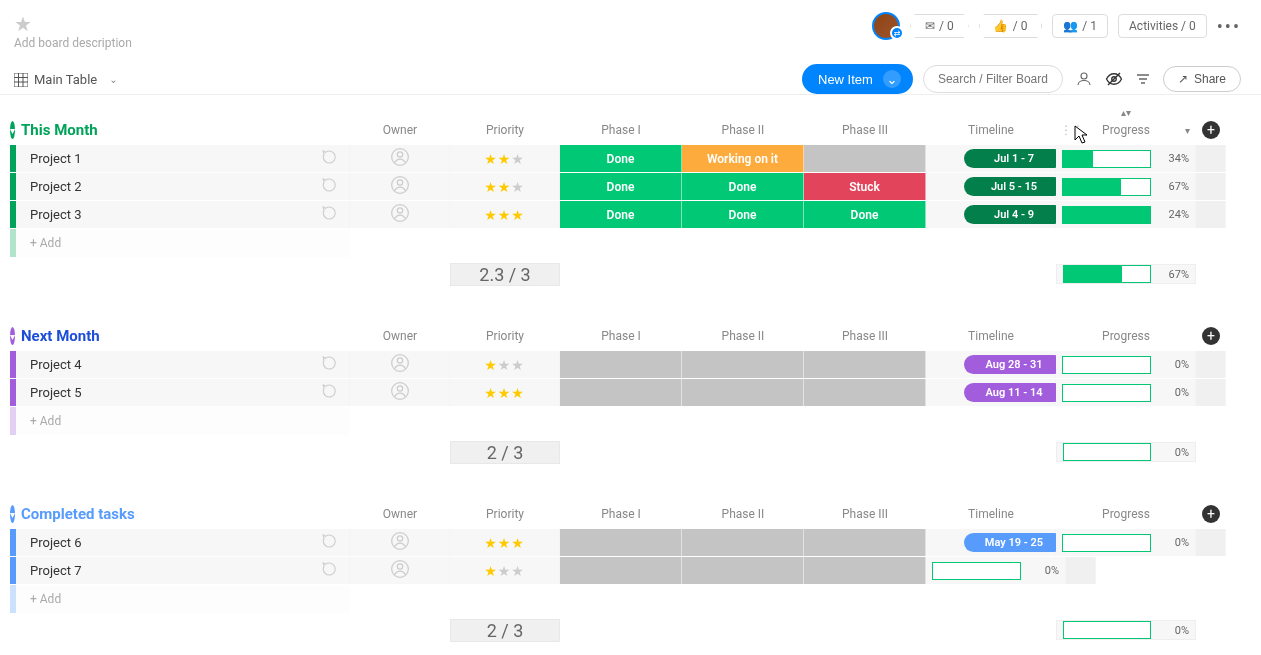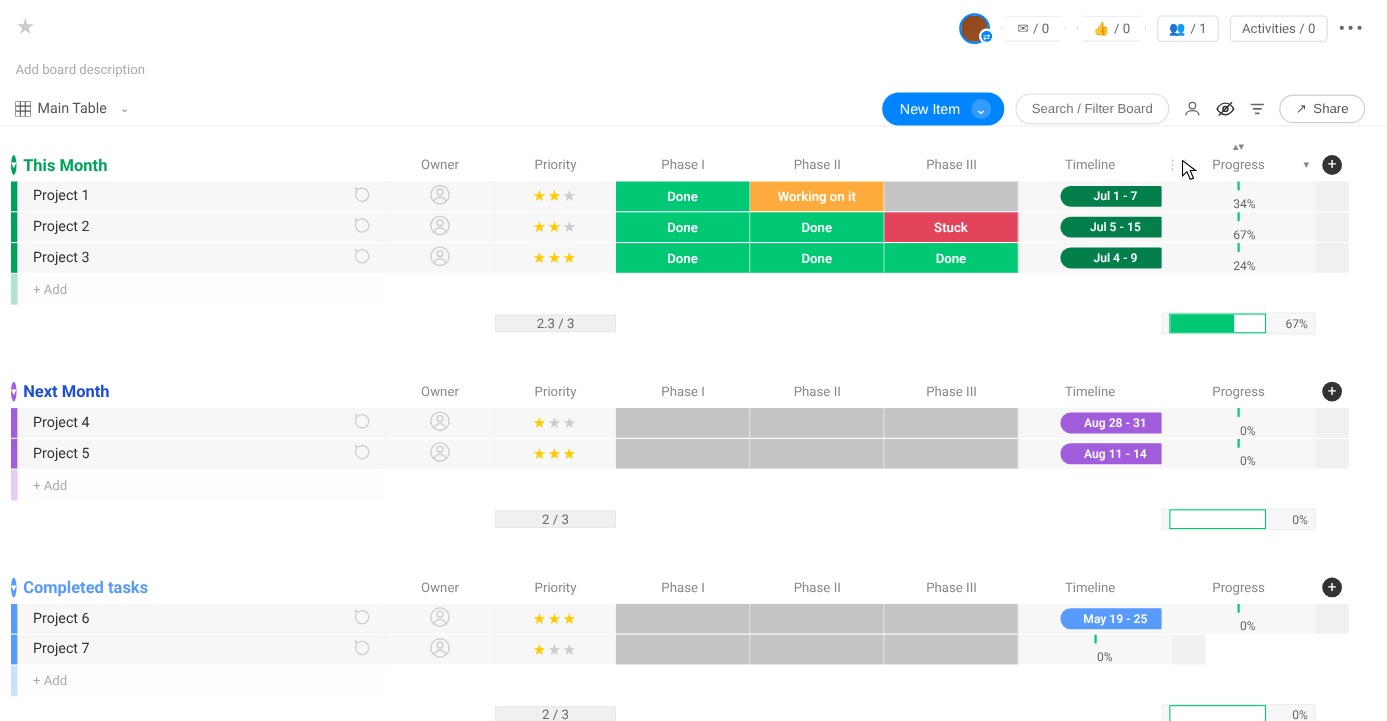--- a/index.html
+++ b/index.html
@@ -3,21 +3,21 @@
 <meta charset="utf-8">
 <style>
 * { box-sizing: border-box; margin: 0; padding: 0; }
 body { font-family: -apple-system, BlinkMacSystemFont, "Segoe UI", Roboto, sans-serif; font-size: 13px; color: #333; background: #fff; }
 
 .header { display: flex; align-items: flex-start; padding: 12px 20px 0 14px; }
 .title-area { flex: 1; }
 .title-row { display: flex; align-items: center; gap: 8px; }
 .title { font-size: 24px; font-weight: 400; color: #333; }
 .star-icon { color: #ccc; font-size: 20px; cursor: pointer; }
-.subtitle { color: #aaa; font-size: 12px; margin-top: 20px; cursor: pointer; }
+.subtitle { color: #aaa; font-size: 12px; margin-top: 0; cursor: pointer; }
 
 .header-right { display: flex; align-items: center; gap: 10px; }
 .avatar-circle { width: 28px; height: 28px; border-radius: 50%; background: linear-gradient(135deg,#8b4513,#a0522d); border: 2px solid #0085ff; display:inline-block; position:relative; }
 .avatar-badge { position:absolute; right:-6px; bottom:-2px; width:14px; height:14px; border-radius:50%; background:#0085ff; border:2px solid #fff; display:flex; align-items:center; justify-content:center; color:#fff; font-size:8px; }
 .pill-btn { border: 1px solid #ddd; border-radius: 4px; padding: 4px 10px; display: flex; align-items: center; gap: 4px; color: #666; font-size: 12px; cursor:pointer; background:#fff; }
 .pill-btn.hex { clip-path: polygon(8% 0, 92% 0, 100% 50%, 92% 100%, 8% 100%, 0 50%); border-radius:0; padding:4px 14px; }
 .dots-icon { font-size: 18px; color: #666; cursor:pointer; letter-spacing:2px; }
 
 .toolbar { display: flex; align-items: center; padding: 14px 20px 0 14px; border-bottom: 1px solid #eee; }
 .view-sel { display: flex; align-items: center; gap: 6px; color: #555; cursor:pointer; }
@@ -51,21 +51,21 @@
 
 .row { display: flex; align-items: stretch; height: 28px; border-bottom: 1px solid #fff; }
 .row .cell { display: flex; align-items: center; justify-content: center; border-right:1px solid #f4f4f4; }
 .row .cell.name { justify-content: flex-start; padding-left: 14px; background:#f7f7f7; position:relative; }
 .color-bar { width: 6px; align-self: stretch; margin-right:0px; }
 .cell.name { width: 334px; }
 .cell.owner { width: 100px; background:#f7f7f7; }
 .cell.priority { width: 110px; background:#f7f7f7; }
 .cell.phase { width: 122px; color:#fff; font-size:12px; font-weight:600; border-right:1px solid rgba(255,255,255,0.5); }
 .cell.timeline { width: 130px; background:#f7f7f7;padding-left:47px; }
-.cell.progress { width: 140px; background:#f7f7f7; gap:6px; padding:0 6px;flex-direction:column; }
+.cell.progress { width: 140px; background:#f7f7f7; gap:6px; padding:0 6px; }
 .cell.tail { width:30px; background:#f0f0f0; }
 
 .chat-icon { position:absolute; right:10px; color:#ccc; }
 .owner-icon { color:#ccc; }
 
 .stars { color:#ccc; letter-spacing:1px; font-size:14px; }
 .stars .on { color:#ffcb00; }
 
 .status-done { background:#00c875; }
 .status-working { background:#fdab3d; }
@@ -79,21 +79,21 @@
 .prog-pct { font-size: 11px; color:#666; width:32px; text-align:right; }
 
 .add-row { display:flex; align-items:center; height:28px; }
 .add-row .add-bar { width:6px; align-self:stretch; opacity:0.3; }
 .add-row .add-text { padding-left:14px; color:#aaa; font-size:12px; cursor:pointer; width:334px; background:#fdfdfd; height:100%; display:flex; align-items:center; }
 
 .summary-row { display:flex; align-items:center; height:34px; margin-top:0px; }
 .summary-row .spacer-name { width:340px; }
 .summary-row .sum-cell { display:flex; align-items:center; justify-content:center; }
 .summary-row .owner { width:100px; }
-.summary-row .priority { width:110px; background:#f0f0f0; color:#666; font-size:12px; border:1px solid #e8e8e8;text-align:center; }
+.summary-row .priority { width:110px; background:#f0f0f0; color:#666; font-size:18px; border:1px solid #e8e8e8;text-align:center; }
 .summary-row .phase { width:122px; }
 .summary-row .timeline { width:130px; }
 .summary-row .progress { width:140px; gap:6px; padding:0 6px; background:#f7f7f7; border:1px solid #eee; }
 
 .prog-head-extra { position:absolute; left:4px; color:#bbb; font-size:12px; cursor:grab; }
 .prog-head-chev { position:absolute; right:6px; color:#888; font-size:10px; }
 .prog-head-sort { position:absolute; top:-16px; left:50%; transform:translateX(-50%); color:#888; font-size:10px; }
 .cursor-pointer { position:absolute; top:2px; left:18px; pointer-events:none; }
 </style>
 </head>

